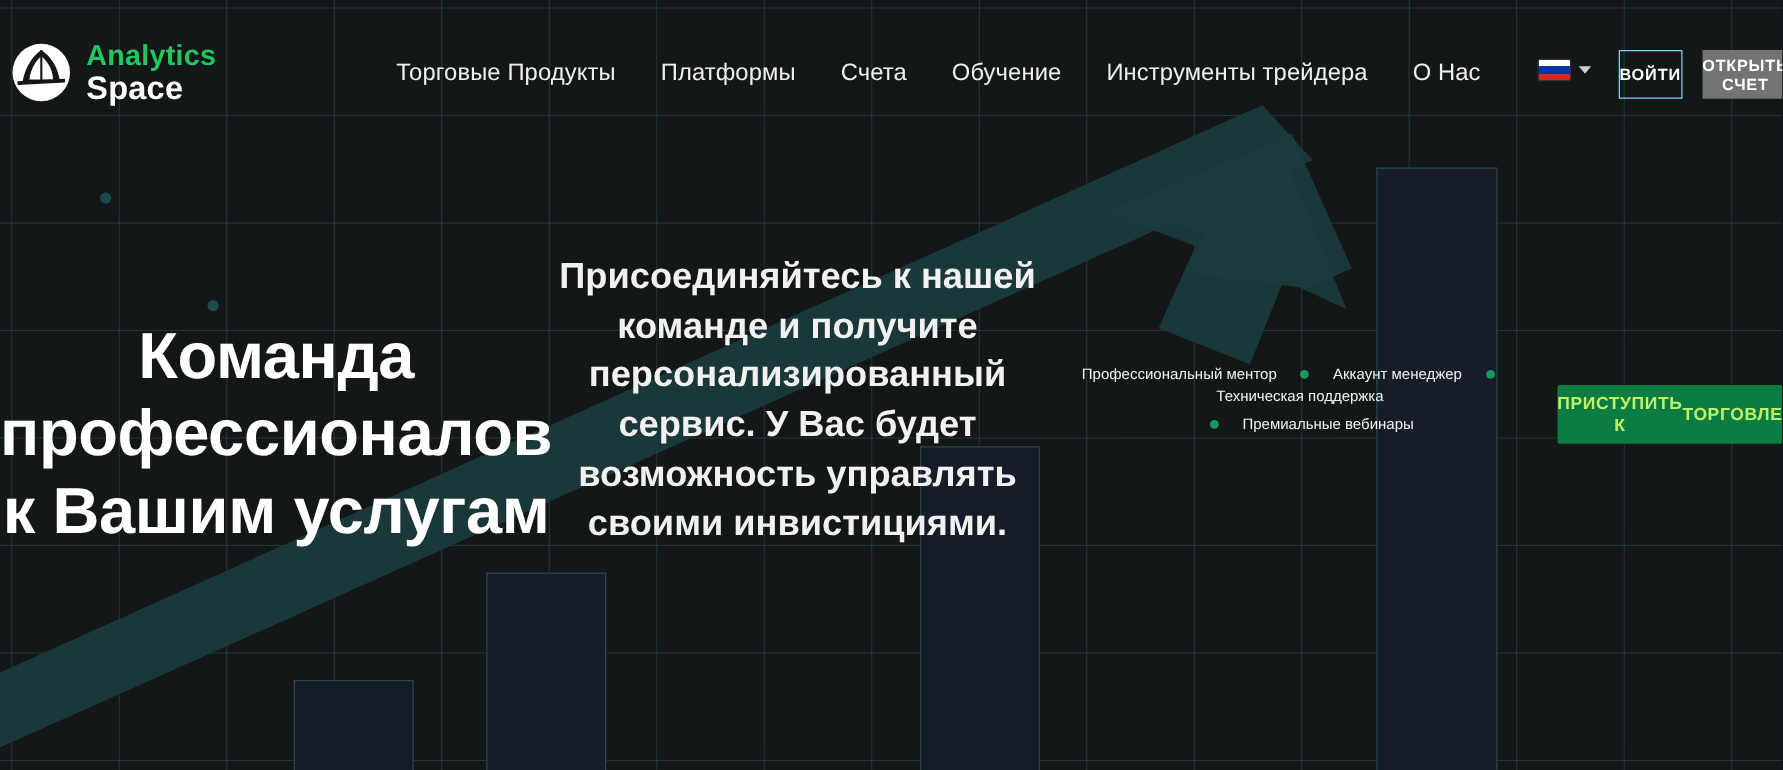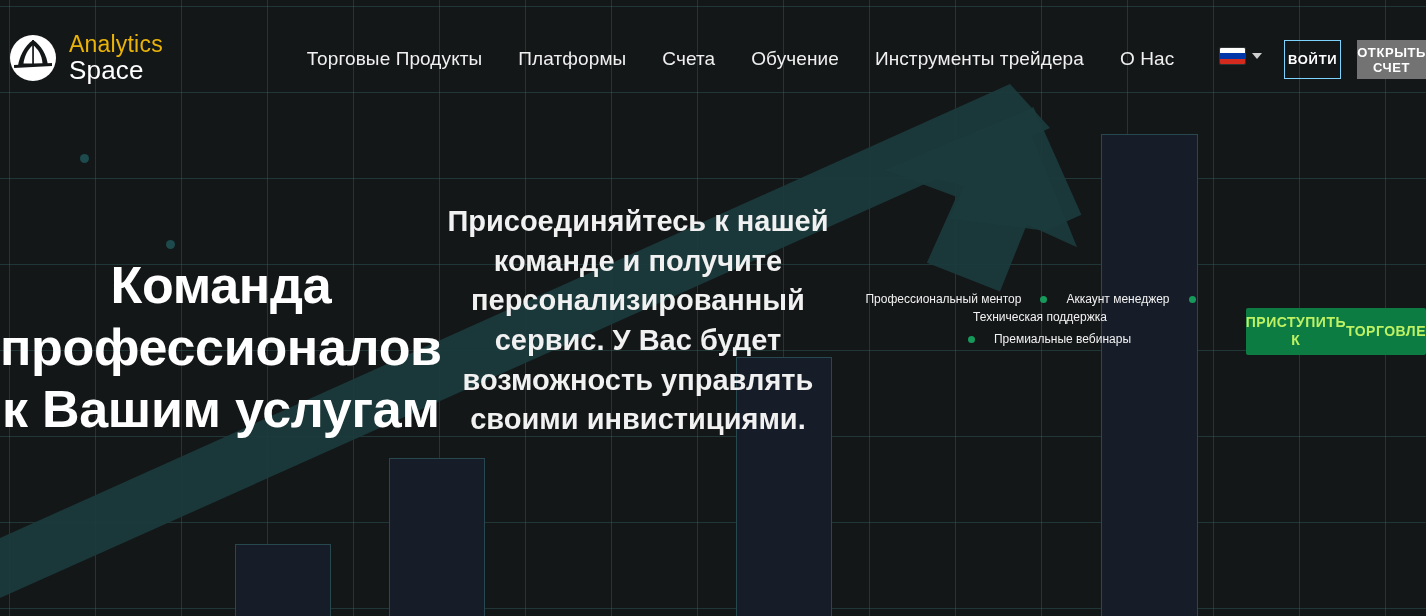--- a/index.html
+++ b/index.html
@@ -45,25 +45,25 @@
     position:absolute; top:0; left:0; right:0; height:120px;
     display:flex; align-items:flex-start; z-index:20;
   }
   .logo-wrap {
     display:flex; align-items:center; gap:11px;
     margin-left:8px; margin-top:33px;
   }
   .logo-mark { width:50px; height:50px; flex:0 0 50px; }
   .logo-text { line-height:1.0; color:#fff; }
   .logo-line1 {
-    font-size:23px; font-weight:400; letter-spacing:.2px; display:block;
-    color:#eab308;
+    font-size:23px; font-weight:700; letter-spacing:.2px; display:block;
+    color:#22c55e;
   }
   .logo-line2 {
-    font-size:26px; font-weight:400; letter-spacing:.2px; display:block;
+    font-size:26px; font-weight:700; letter-spacing:.2px; display:block;
     color:#ffffff; margin-top:1px;
   }
 
   .nav {
     display:flex; align-items:center; gap:0;
     margin-left:126px; margin-top:48px;
   }
   .nav-item {
     color:#f0f0f0; font-size:19px; padding:0 18px;
     white-space:nowrap; cursor:pointer; letter-spacing:.1px;

